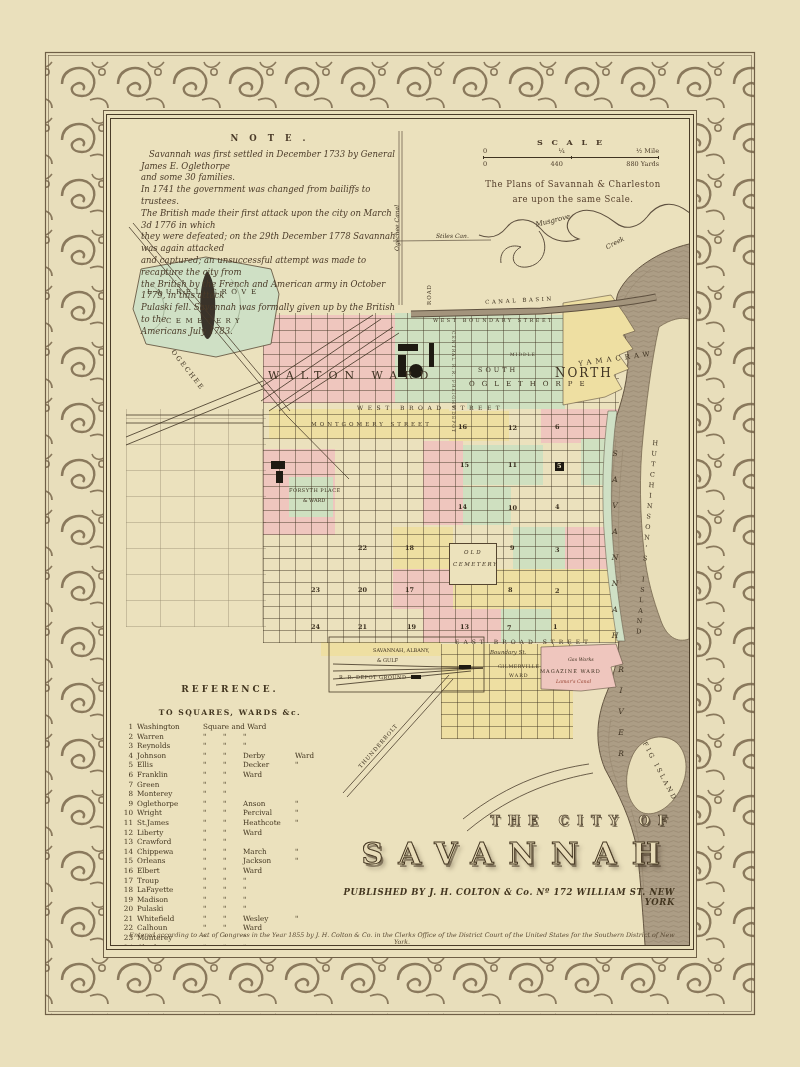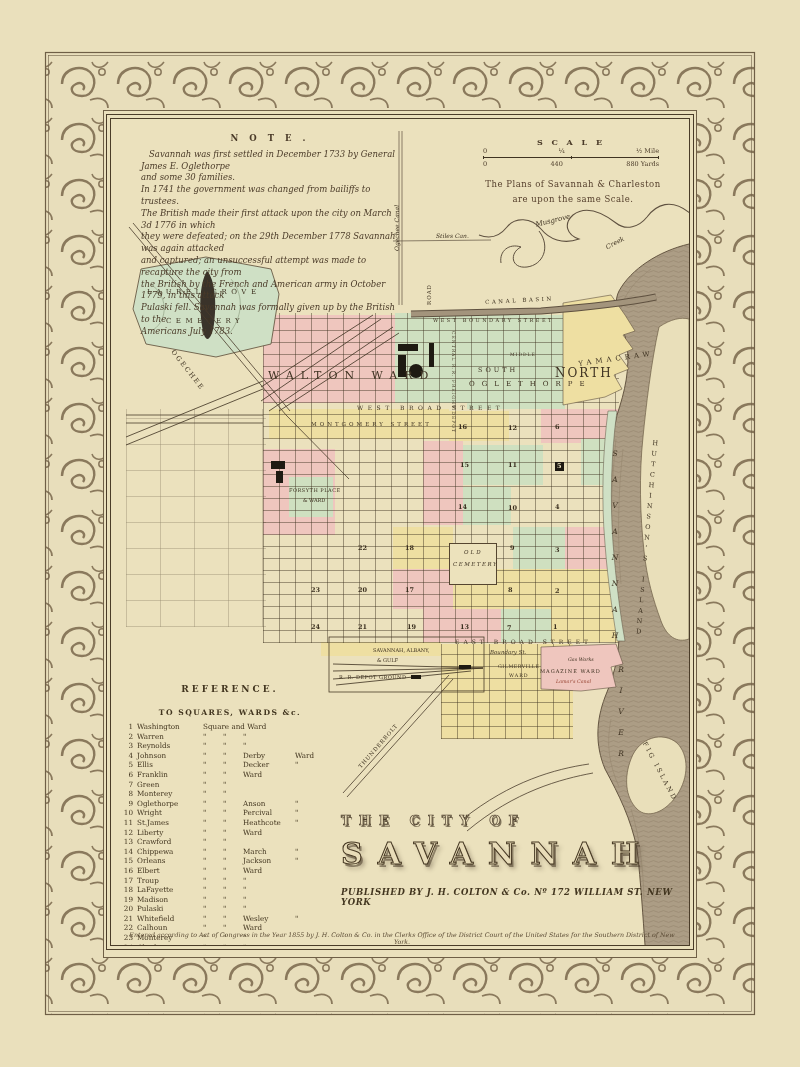--- a/index.html
+++ b/index.html
@@ -41,21 +41,21 @@
   .plans{position:absolute;left:352px;top:58px;width:220px;text-align:center;
          font-size:8.5px;line-height:15px;color:#553f2c;letter-spacing:.5px;}
   .refblock{position:absolute;left:12px;top:565px;width:214px;color:#42351f;}
   .ref-h1{text-align:center;font-weight:bold;font-size:9px;letter-spacing:3px;}
   .ref-h2{text-align:center;font-weight:bold;font-size:7.6px;letter-spacing:1.5px;margin-top:14px;}
   .ref-rows{margin-top:5px;}
   .ref-row{display:grid;grid-template-columns:14px 66px 20px 20px 52px 18px;
            font-size:7.2px;height:9.6px;line-height:9.6px;white-space:nowrap;}
   .ref-row .rn{text-align:right;padding-right:4px;}
   .ref-row .sp{grid-column:3/7;}
-  .titleblock{position:absolute;left:230px;top:694px;width:334px;text-align:left;}
+  .titleblock{position:absolute;left:230px;top:694px;width:334px;text-align:right;}
   .t1{font-size:13px;font-weight:bold;letter-spacing:8px;color:#e8dcb8;
       -webkit-text-stroke:.7px #4a3c2a;text-shadow:1.5px 1.5px 0 rgba(74,60,42,.65);}
   .t2{font-size:30px;font-weight:bold;letter-spacing:15px;margin-top:8px;color:#e8dcb8;
       -webkit-text-stroke:1px #463823;
       text-shadow:2px 2.5px 0 rgba(74,60,42,.55),4px 5px 4px rgba(74,60,42,.35);}
   .t3{font-size:11px;font-weight:bold;letter-spacing:6px;margin-top:12px;color:#42351f;}
   .t4{font-size:8.5px;font-style:italic;font-weight:bold;margin-top:16px;
       letter-spacing:.6px;color:#42351f;}
   .copyright{position:absolute;left:18px;top:812px;width:546px;text-align:center;
              font-size:6.3px;font-style:italic;color:#5a4a34;}

